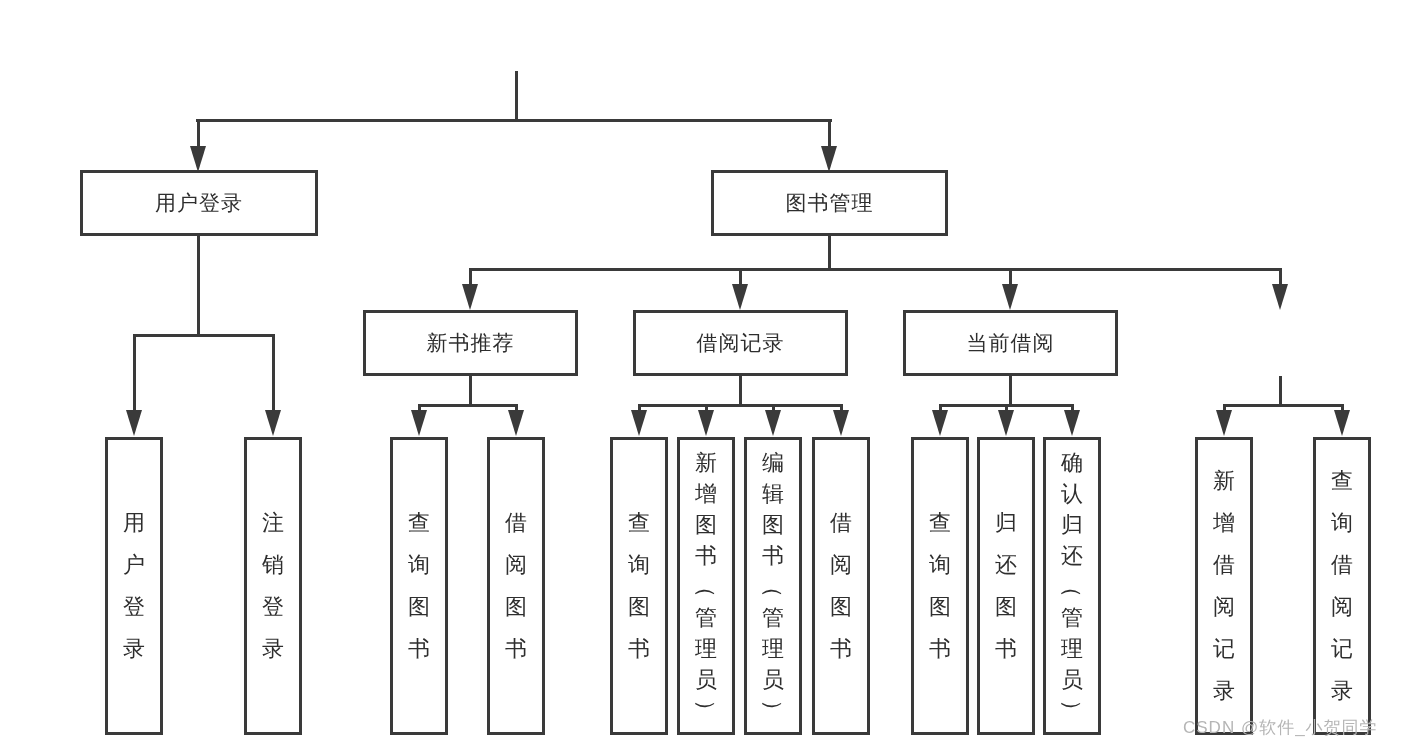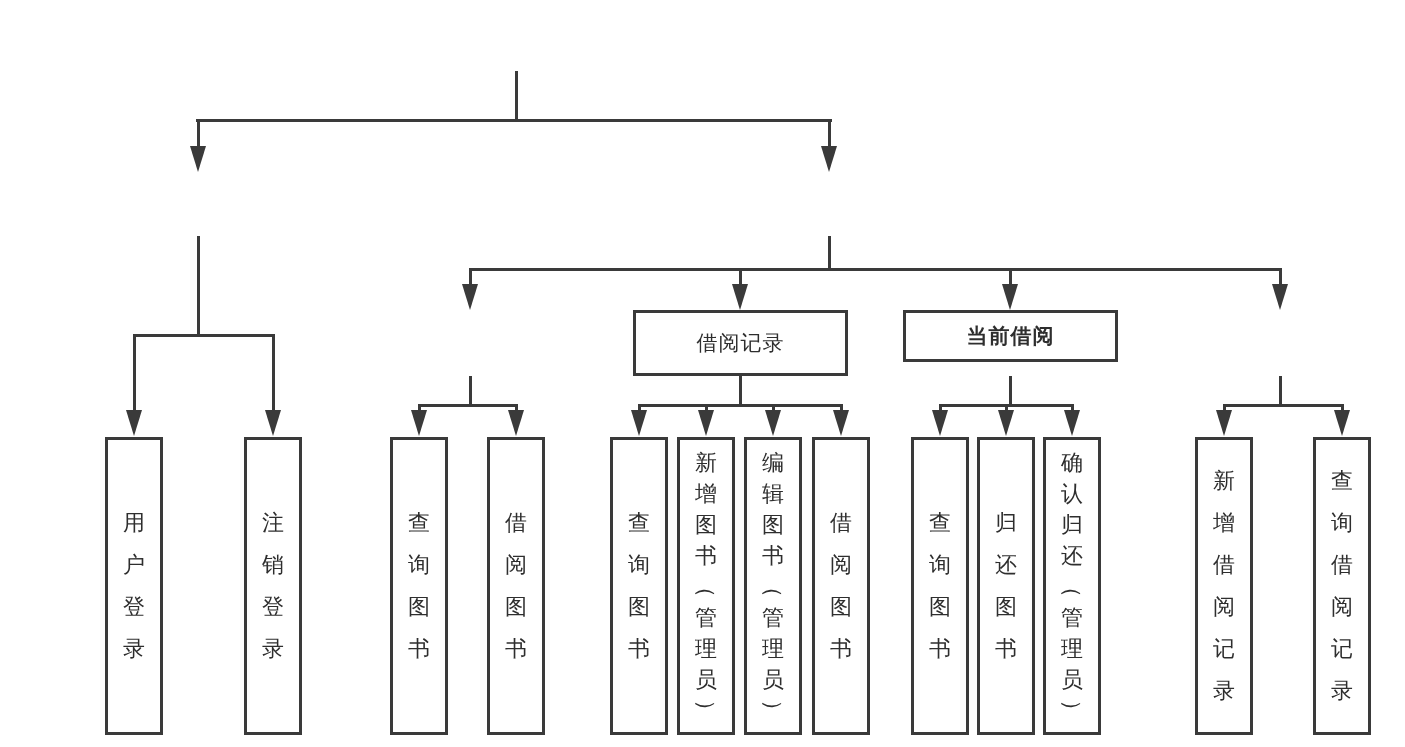--- a/index.html
+++ b/index.html
@@ -52,43 +52,52 @@
 <div id="stage">
 
 
   <div class="vline" style="left:515px;top:71px;width:3px;height:50px;"></div>
   <div class="hline" style="left:196px;top:119px;width:636px;height:3px;"></div>
   <div class="vline" style="left:197px;top:121px;width:3px;height:26px;"></div>
   <div class="arrow" style="left:190px;top:146px;"></div>
   <div class="vline" style="left:828px;top:121px;width:3px;height:26px;"></div>
   <div class="arrow" style="left:821px;top:146px;"></div>
 
+  <div class="box hbox" style="left:80px;top:170px;width:238px;height:66px;">
+    <span>用户登录</span>
+  </div>
+  <div class="box hbox" style="left:711px;top:170px;width:237px;height:66px;">
+    <span>图书管理</span>
+  </div>
 
   <div class="vline" style="left:197px;top:236px;width:3px;height:100px;"></div>
   <div class="hline" style="left:133px;top:334px;width:142px;height:3px;"></div>
   <div class="vline" style="left:133px;top:336px;width:3px;height:74px;"></div>
   <div class="arrow" style="left:126px;top:410px;"></div>
   <div class="vline" style="left:272px;top:336px;width:3px;height:74px;"></div>
   <div class="arrow" style="left:265px;top:410px;"></div>
 
   <div class="vline" style="left:828px;top:236px;width:3px;height:34px;"></div>
   <div class="hline" style="left:469px;top:268px;width:813px;height:3px;"></div>
   <div class="vline" style="left:469px;top:270px;width:3px;height:14px;"></div>
   <div class="arrow" style="left:462px;top:284px;"></div>
   <div class="vline" style="left:739px;top:270px;width:3px;height:14px;"></div>
   <div class="arrow" style="left:732px;top:284px;"></div>
   <div class="vline" style="left:1009px;top:270px;width:3px;height:14px;"></div>
   <div class="arrow" style="left:1002px;top:284px;"></div>
   <div class="vline" style="left:1279px;top:270px;width:3px;height:14px;"></div>
   <div class="arrow" style="left:1272px;top:284px;"></div>
 
+  <div class="box hbox" style="left:363px;top:310px;width:215px;height:66px;">
+    <span>新书推荐</span>
+  </div>
   <div class="box hbox" style="left:633px;top:310px;width:215px;height:66px;">
     <span>借阅记录</span>
   </div>
-  <div class="box hbox" style="left:903px;top:310px;width:215px;height:52px;font-weight:bold;">
+  <div class="box hbox" style="left:903px;top:310px;width:215px;height:66px;">
     <span>当前借阅</span>
   </div>
 
   <div class="vline" style="left:469px;top:376px;width:3px;height:30px;"></div>
   <div class="hline" style="left:418px;top:404px;width:100px;height:3px;"></div>
   <div class="vline" style="left:418px;top:406px;width:3px;height:6px;"></div>
   <div class="arrow" style="left:411px;top:410px;"></div>
   <div class="vline" style="left:515px;top:406px;width:3px;height:6px;"></div>
   <div class="arrow" style="left:508px;top:410px;"></div>
 
@@ -214,14 +223,15 @@
     </div>
   <div class="box vbox" style="left:1313px;top:437px;width:58px;height:298px;">
       <span class="vchar" style="line-height: 42px; height: 42px;">查</span>
       <span class="vchar" style="line-height: 42px; height: 42px;">询</span>
       <span class="vchar" style="line-height: 42px; height: 42px;">借</span>
       <span class="vchar" style="line-height: 42px; height: 42px;">阅</span>
       <span class="vchar" style="line-height: 42px; height: 42px;">记</span>
       <span class="vchar" style="line-height: 42px; height: 42px;">录</span>
     </div>
 
+  <div class="watermark">CSDN @软件_小贺同学</div>
 
 </div>
 
 </body></html>

